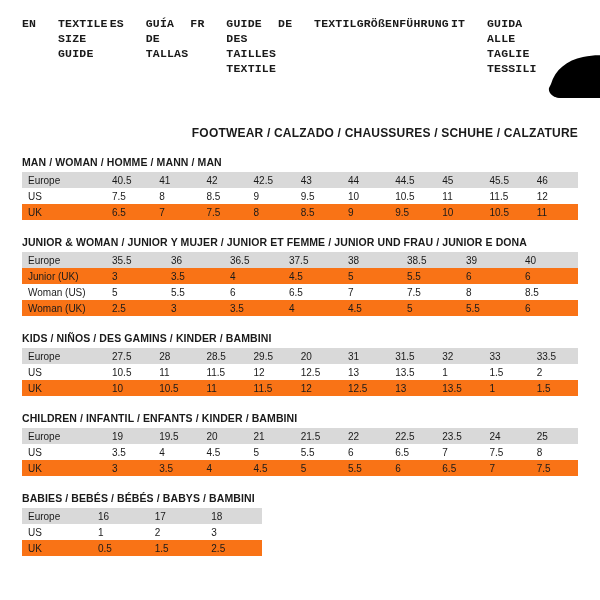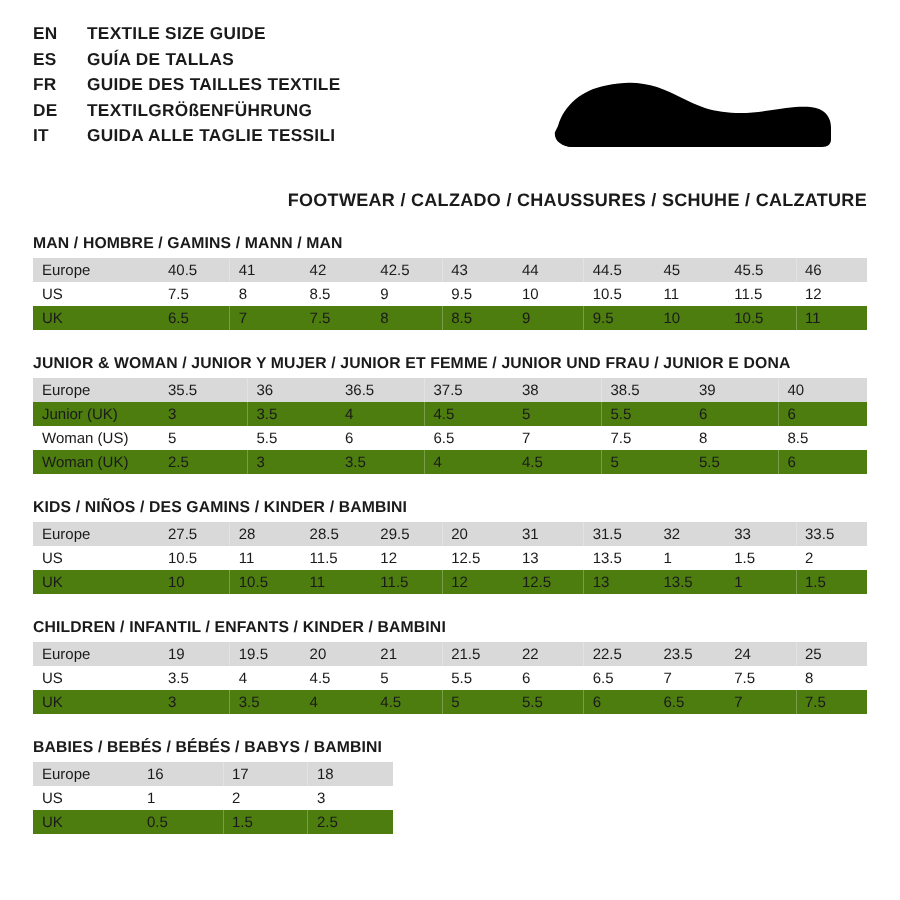--- a/index.html
+++ b/index.html
@@ -23,22 +23,22 @@
   }
 
   
   .header {
     display: flex;
     align-items: flex-start;
     justify-content: space-between;
   }
   .lang-block {
     display: flex;
-    flex-direction: column;
     gap: 2px;
+    font-family: Liberation Mono, monospace;
   }
   .lang-row {
     display: flex;
     font-size: 11.5px;
     line-height: 15px;
     letter-spacing: 0.2px;
   }
   .lang-code {
     width: 36px;
     flex: 0 0 36px;
@@ -86,21 +86,21 @@
   table.size-table td {
     height: 16px;
     padding: 0 0 0 6px;
     vertical-align: middle;
     white-space: nowrap;
   }
   table.size-table tr.head td {
     background: #d9d9d9;
   }
   table.size-table tr.alt td {
-    background: #4d7c0f;
+    background: #f97316;
   }
   table.size-table td.label {
     width: 78px;
   }
   table.size-table.babies td.label {
     width: 64px;
   }
 </style>
 </head>
 <body>
@@ -138,21 +138,21 @@
                                  L196,63 C196,66 194,68 190,68 L24,68 C16,68 11,63 12,58 Z"></path>
         <path fill="#000000" d="M14,56 C40,62 80,64 120,64 C150,64 176,62 196,58 L196,62
                                  C176,66 150,68 120,68 L24,68 C16,68 11,62 14,56 Z"></path>
       </svg>
     </div>
   </div>
 
   <div class="category-title">FOOTWEAR / CALZADO / CHAUSSURES / SCHUHE / CALZATURE</div>
 
   <div class="section">
-    <div class="section-title">MAN / HOMBRE / GAMINS / MANN / MAN</div>
+    <div class="section-title">MAN / WOMAN / HOMME / MANN / MAN</div>
     <table class="size-table">
       <tbody>
           <tr class="head">
         <td class="label">Europe</td>
         <td>40.5</td>
         <td>41</td>
         <td>42</td>
         <td>42.5</td>
         <td>43</td>
         <td>44</td>

